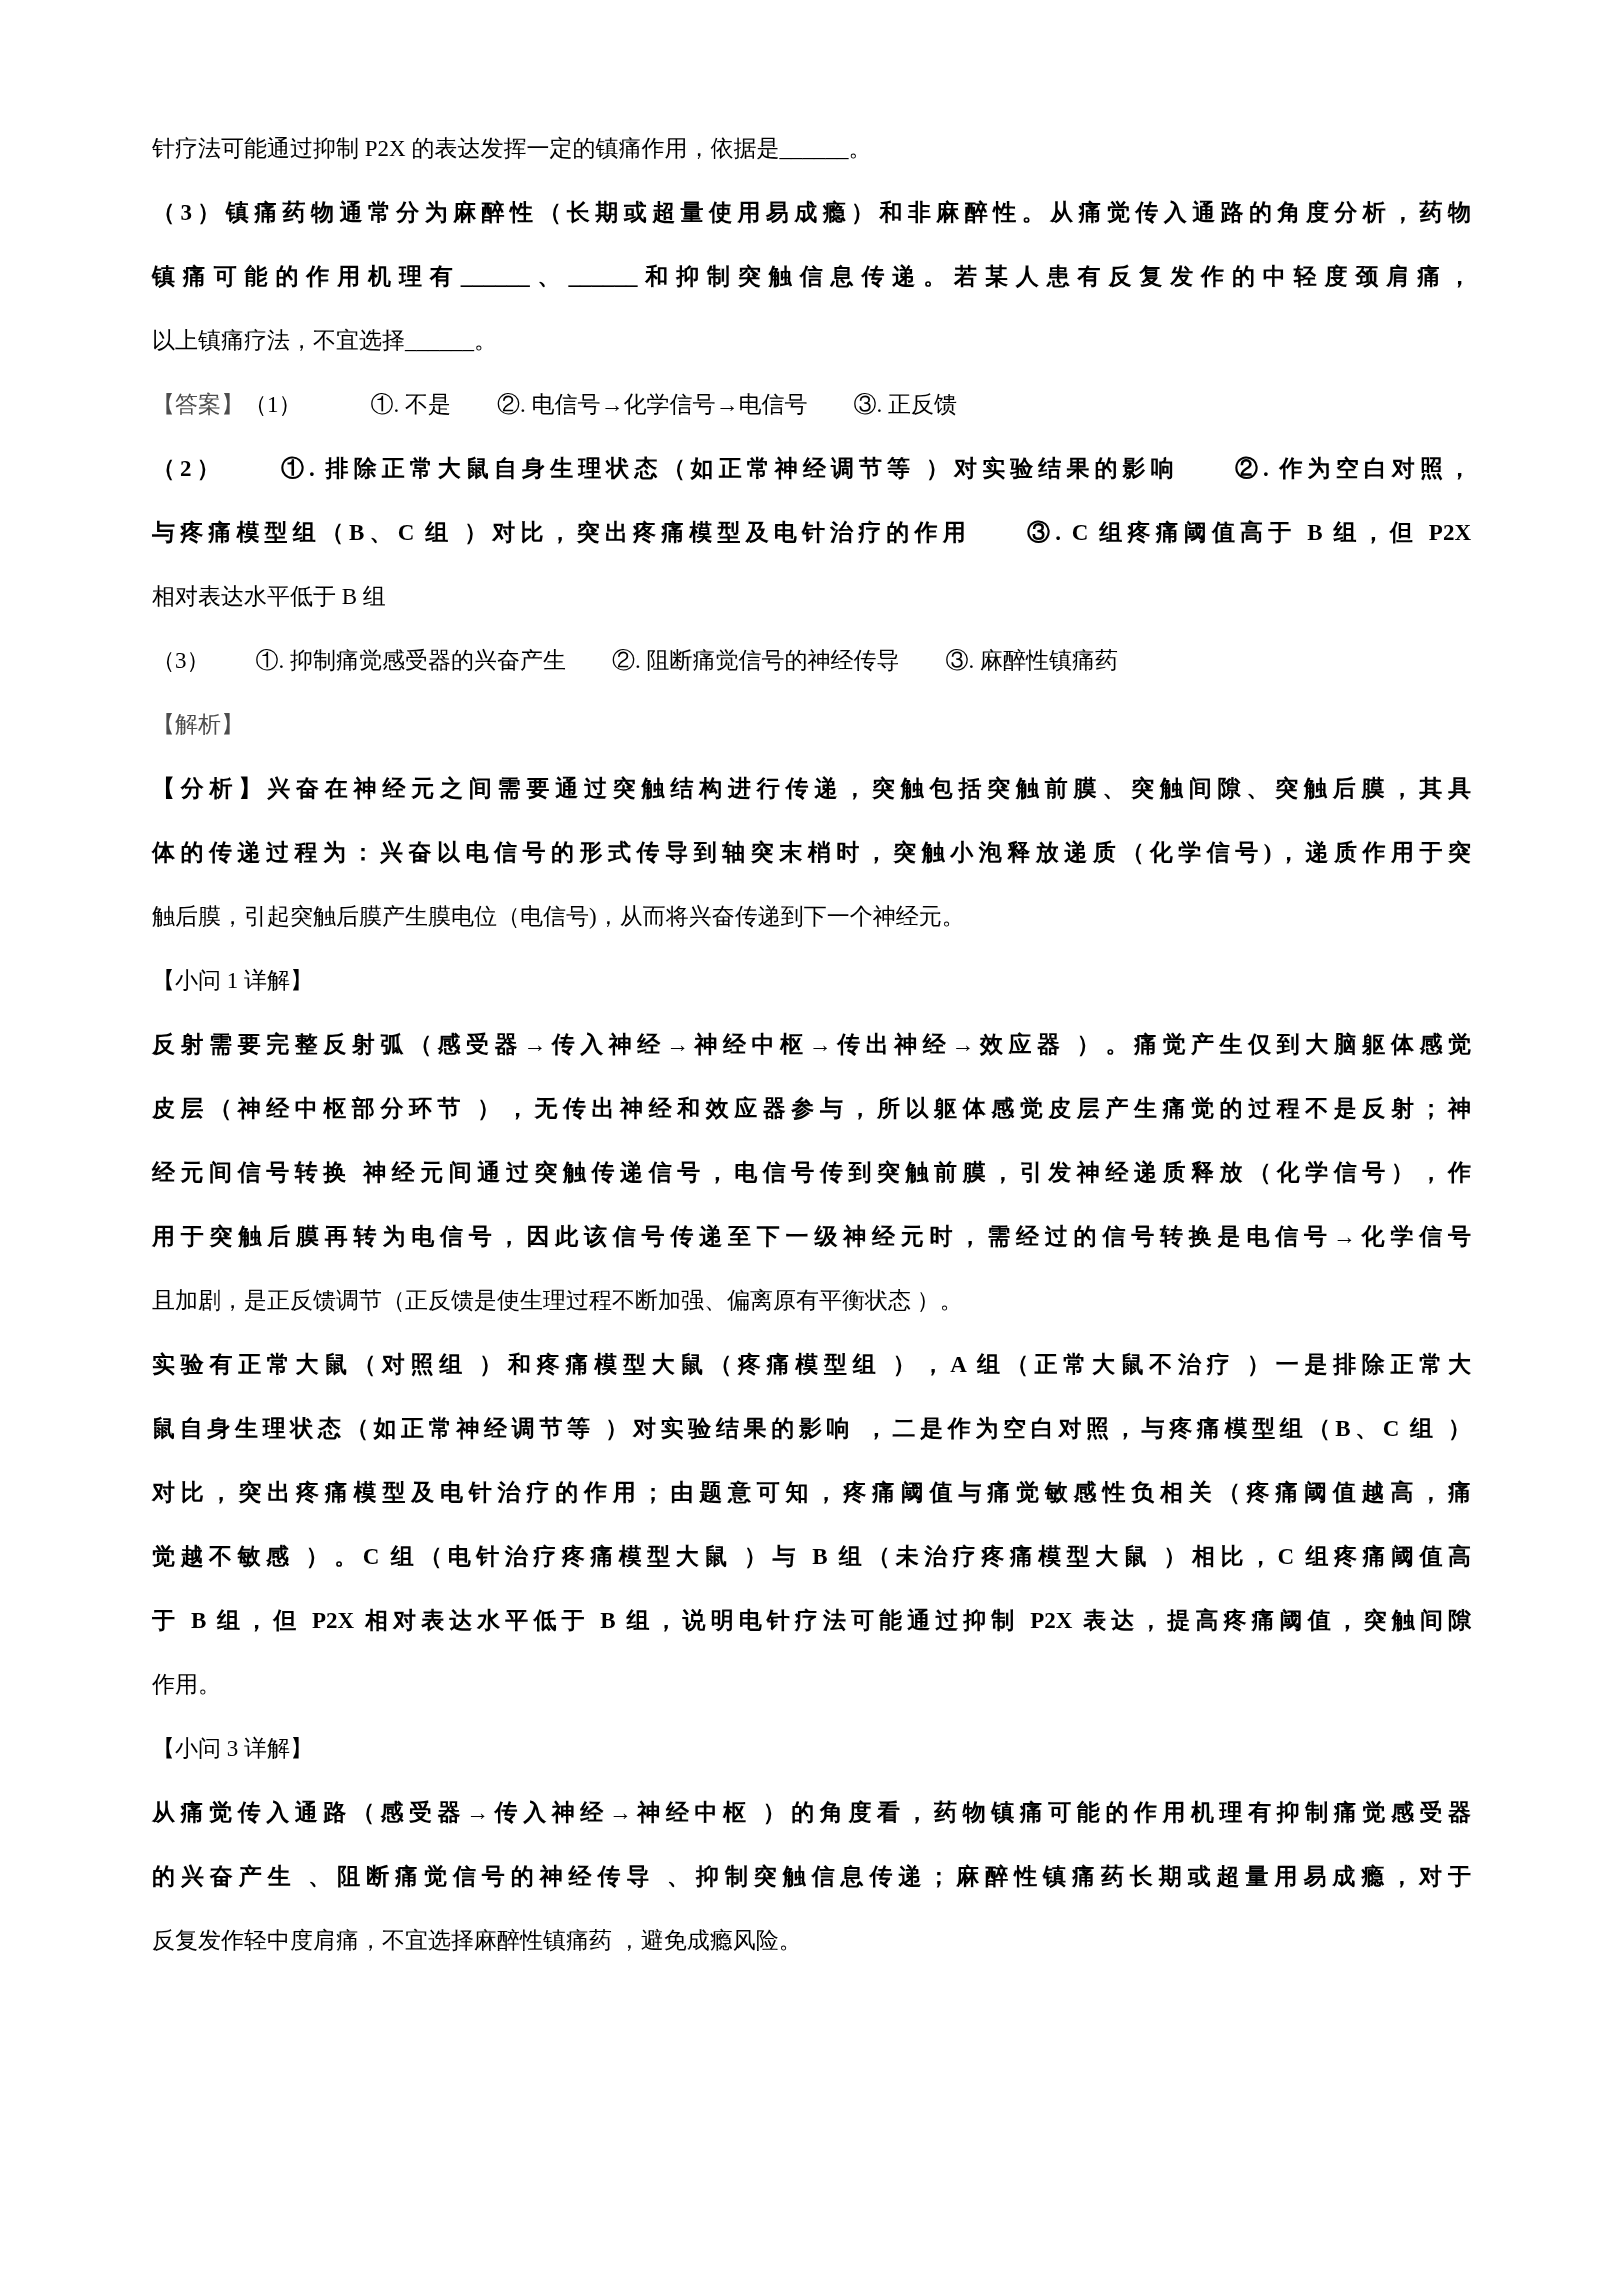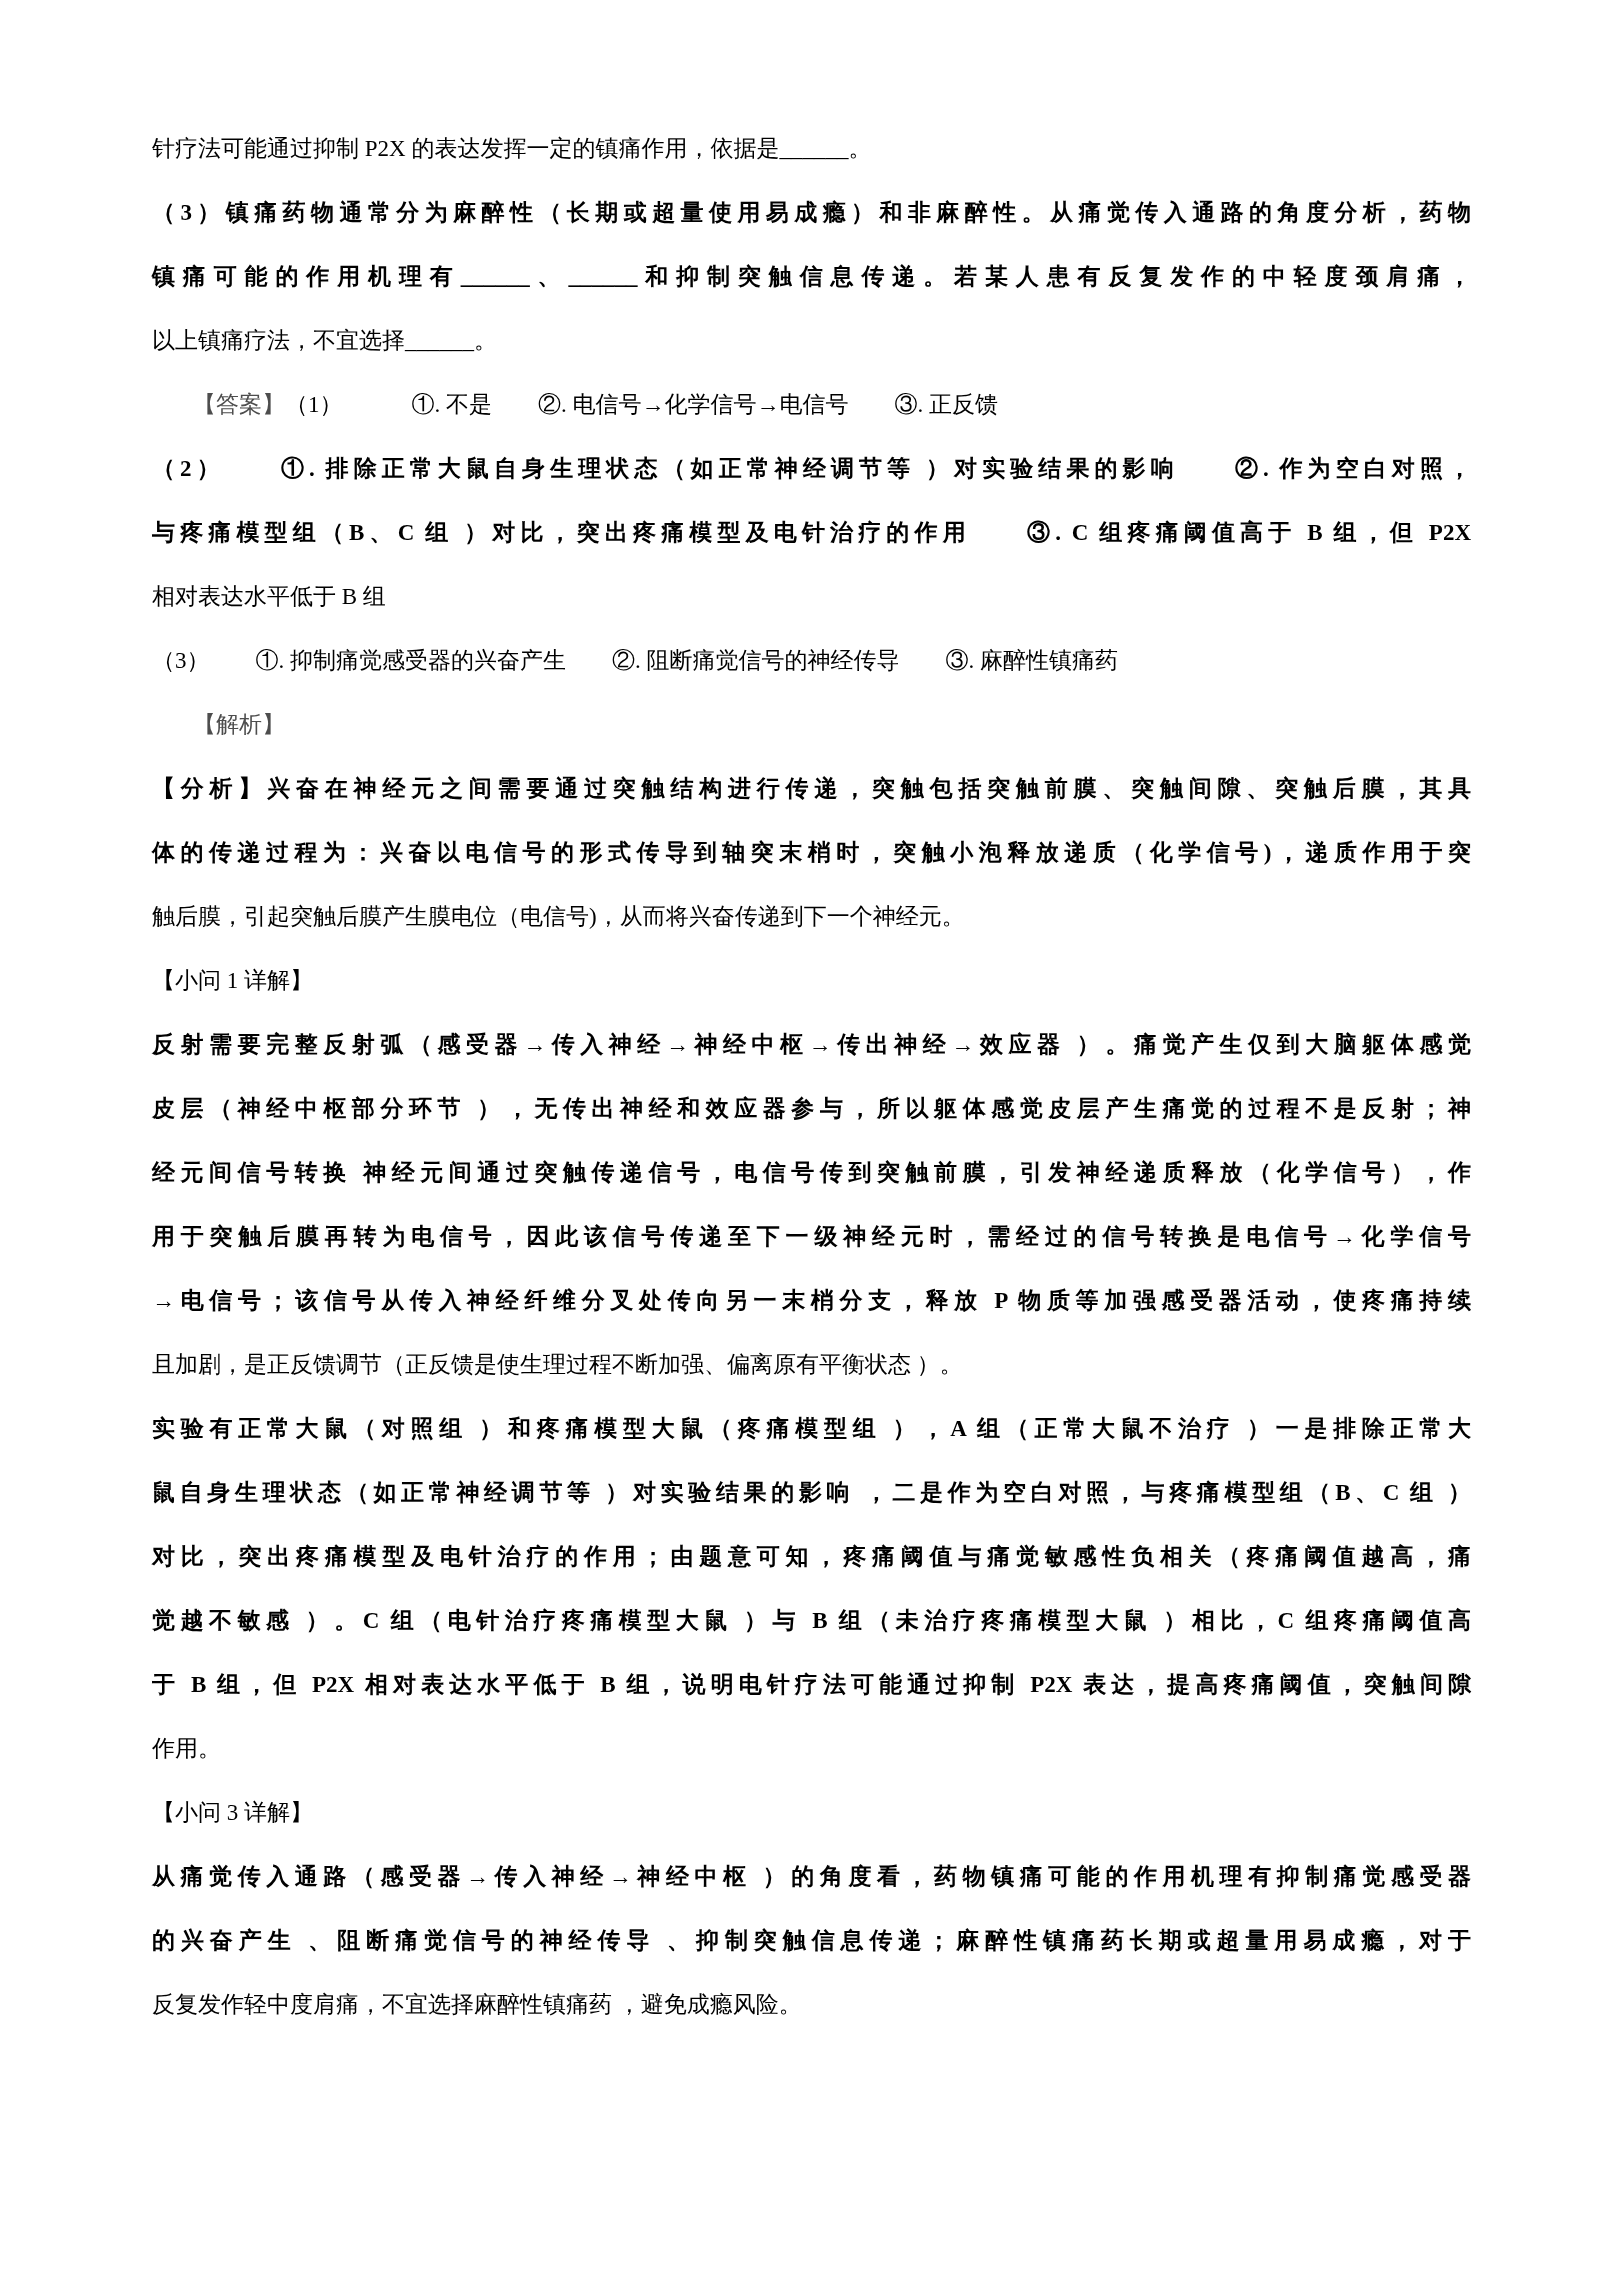--- a/index.html
+++ b/index.html
@@ -28,21 +28,21 @@
     line-height: 64px;
     font-size: 23px;
     white-space: normal;
     text-align: left;
   }
   .line.j {
     text-align: justify;
     text-align-last: justify;
     font-weight: bold;
   }
-  .c-grey { color: var(--label-grey, #4d4d4d); margin-left: 41px; }
+  .c-grey { color: var(--label-grey, #4d4d4d); }
 </style>
 </head>
 <body>
 
 <main class="sheet">
   <section id="doc-body" class="content">
       <div class="line"><span>针疗法可能通过抑制 P2X 的表达发挥一定的镇痛作用，依据是______。</span></div>
       <div class="line j"><span>（3）镇痛药物通常分为麻醉性（长期或超量使用易成瘾）和非麻醉性。从痛觉传入通路的角度分析，药物</span></div>
       <div class="line j"><span>镇痛可能的作用机理有______、______和抑制突触信息传递。若某人患有反复发作的中轻度颈肩痛，</span></div>
       <div class="line"><span>以上镇痛疗法，不宜选择______。</span></div>
@@ -53,21 +53,20 @@
       <div class="line"><span>（3）　　①. 抑制痛觉感受器的兴奋产生　　②. 阻断痛觉信号的神经传导　　③. 麻醉性镇痛药</span></div>
       <div class="line"><span class="c-grey">【解析】</span></div>
       <div class="line j"><span>【分析】兴奋在神经元之间需要通过突触结构进行传递，突触包括突触前膜、突触间隙、突触后膜，其具</span></div>
       <div class="line j"><span>体的传递过程为：兴奋以电信号的形式传导到轴突末梢时，突触小泡释放递质（化学信号)，递质作用于突</span></div>
       <div class="line"><span>触后膜，引起突触后膜产生膜电位（电信号)，从而将兴奋传递到下一个神经元。</span></div>
       <div class="line"><span>【小问 1 详解】</span></div>
       <div class="line j"><span>反射需要完整反射弧（感受器→传入神经→神经中枢→传出神经→效应器 ）。痛觉产生仅到大脑躯体感觉</span></div>
       <div class="line j"><span>皮层（神经中枢部分环节 ），无传出神经和效应器参与，所以躯体感觉皮层产生痛觉的过程不是反射；神</span></div>
       <div class="line j"><span>经元间信号转换 神经元间通过突触传递信号，电信号传到突触前膜，引发神经递质释放（化学信号），作</span></div>
       <div class="line j"><span>用于突触后膜再转为电信号，因此该信号传递至下一级神经元时，需经过的信号转换是电信号→化学信号</span></div>
-      <div class="line j"><span>→电信号；该信号从传入神经纤维分叉处传向另一末梢分支，释放 P 物质等加强感受器活动，使疼痛持续</span></div>
       <div class="line"><span>且加剧，是正反馈调节（正反馈是使生理过程不断加强、偏离原有平衡状态 ）。</span></div>
       <div class="line j"><span>实验有正常大鼠（对照组 ）和疼痛模型大鼠（疼痛模型组 ），A 组（正常大鼠不治疗 ）一是排除正常大</span></div>
       <div class="line j"><span>鼠自身生理状态（如正常神经调节等 ）对实验结果的影响 ，二是作为空白对照，与疼痛模型组（B、C 组 ）</span></div>
       <div class="line j"><span>对比，突出疼痛模型及电针治疗的作用；由题意可知，疼痛阈值与痛觉敏感性负相关（疼痛阈值越高，痛</span></div>
       <div class="line j"><span>觉越不敏感 ）。C 组（电针治疗疼痛模型大鼠 ）与 B 组（未治疗疼痛模型大鼠 ）相比，C 组疼痛阈值高</span></div>
       <div class="line j"><span>于 B 组，但 P2X 相对表达水平低于 B 组，说明电针疗法可能通过抑制 P2X 表达，提高疼痛阈值，突触间隙</span></div>
       <div class="line"><span>作用。</span></div>
       <div class="line"><span>【小问 3 详解】</span></div>
       <div class="line j"><span>从痛觉传入通路（感受器→传入神经→神经中枢 ）的角度看，药物镇痛可能的作用机理有抑制痛觉感受器</span></div>
       <div class="line j"><span>的兴奋产生 、阻断痛觉信号的神经传导 、抑制突触信息传递；麻醉性镇痛药长期或超量用易成瘾，对于</span></div>

